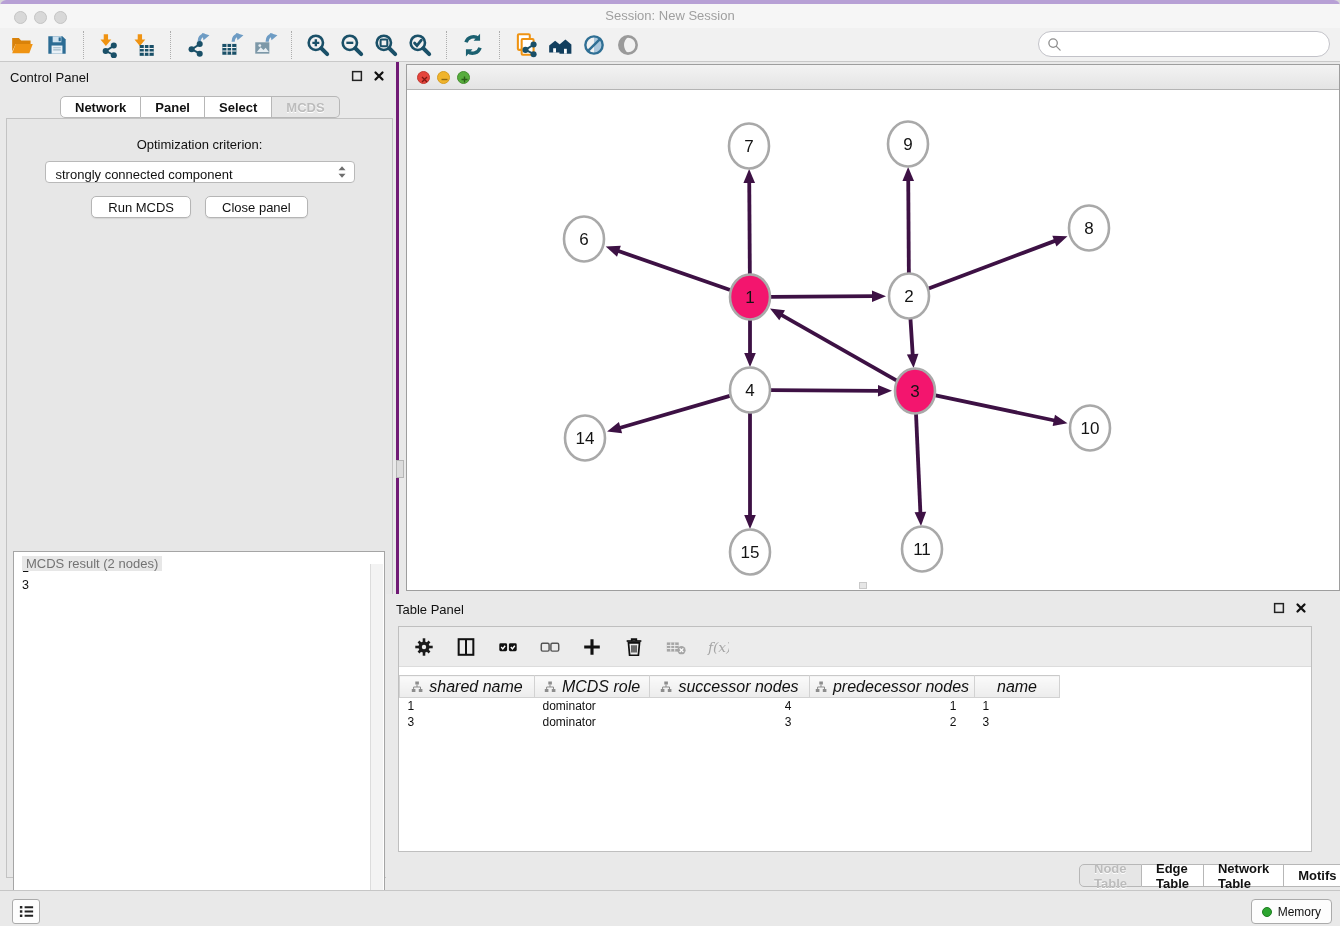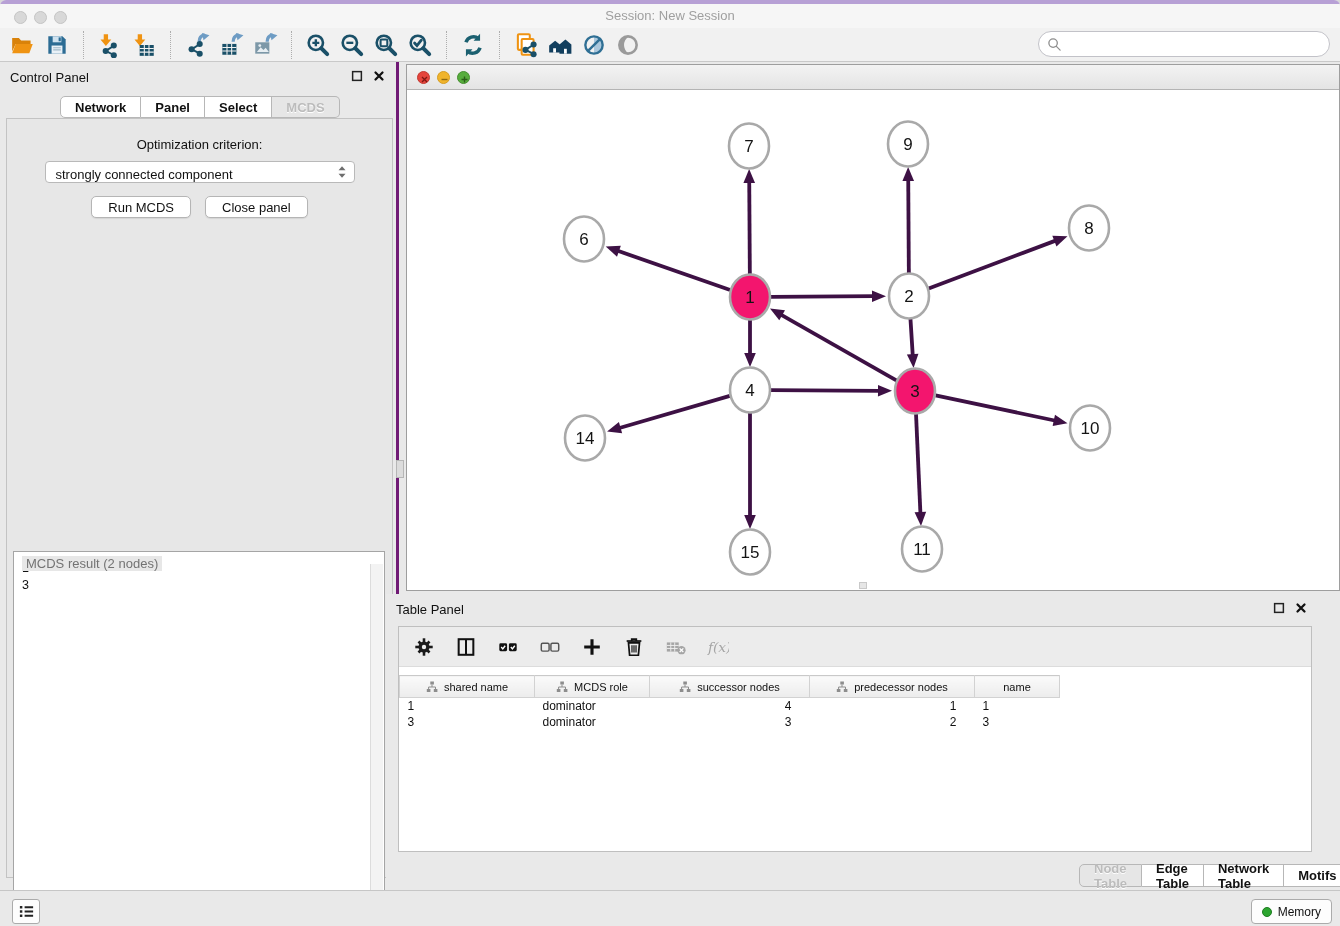--- a/index.html
+++ b/index.html
@@ -70,21 +70,21 @@
   .net-canvas { position:relative; width:932px; height:500px; background:#fff; }
   .net-canvas svg { position:absolute; left:0; top:0; }
   .canvas-resize { position:absolute; left:452px; bottom:1px; width:8px; height:7px; background:#e6e6e6; border:1px solid #c9c9c9; }
   
   .table-panel { position:absolute; left:386px; top:594px; width:934px; height:296px; background:#e9e9e9; }
   .tp-container { position:absolute; left:12px; top:32px; width:914px; height:226px; background:#fff; border:1px solid #bfbfbf; }
   .tp-toolbar { height:40px; background:#ececec; border-bottom:1px solid #dcdcdc; display:flex; align-items:center; padding-left:8px; gap:8px; }
   .tp-toolbar .icon-btn svg { width:22px; height:22px; }
   .tbl { margin-top:8px; width:100%; border-collapse:collapse; table-layout:fixed; }
   .tbl th { height:22px; background:linear-gradient(#fafafa,#ececec); border:1px solid #d2d2d2; border-top:1px solid #c9c9c9;
-            font-size:11px; font-weight:400; color:#111; }
+            font-size:16px; font-weight:400; color:#111;font-style:italic; }
   .th-inner { display:flex; align-items:center; justify-content:center; gap:6px; }
   .th-inner svg { width:12px; height:12px; }
   .tbl td { height:16px; font-size:12px; color:#111; padding:0 8px; white-space:nowrap; overflow:hidden; }
   .tbl td.num { text-align:right; padding-right:18px; }
   .tp-tabs { left:693px; top:270px; }
   .tp-tabs .seg-tab { height:23px; }
   
   .statusbar { position:absolute; left:0; top:890px; width:1340px; height:36px; background:#e9e9e9; border-top:1px solid #c6c6c6; }
   .status-left-btn { position:absolute; left:12px; top:8px; width:28px; height:25px; background:#fdfdfd;
                      border:1px solid #ababab; border-radius:3px; display:flex; align-items:center; justify-content:center; }

